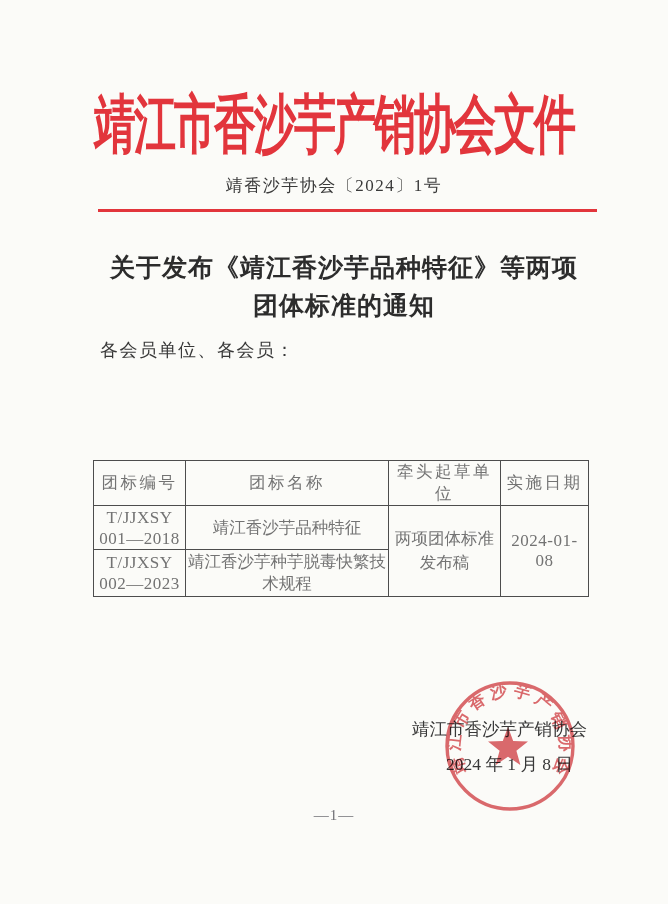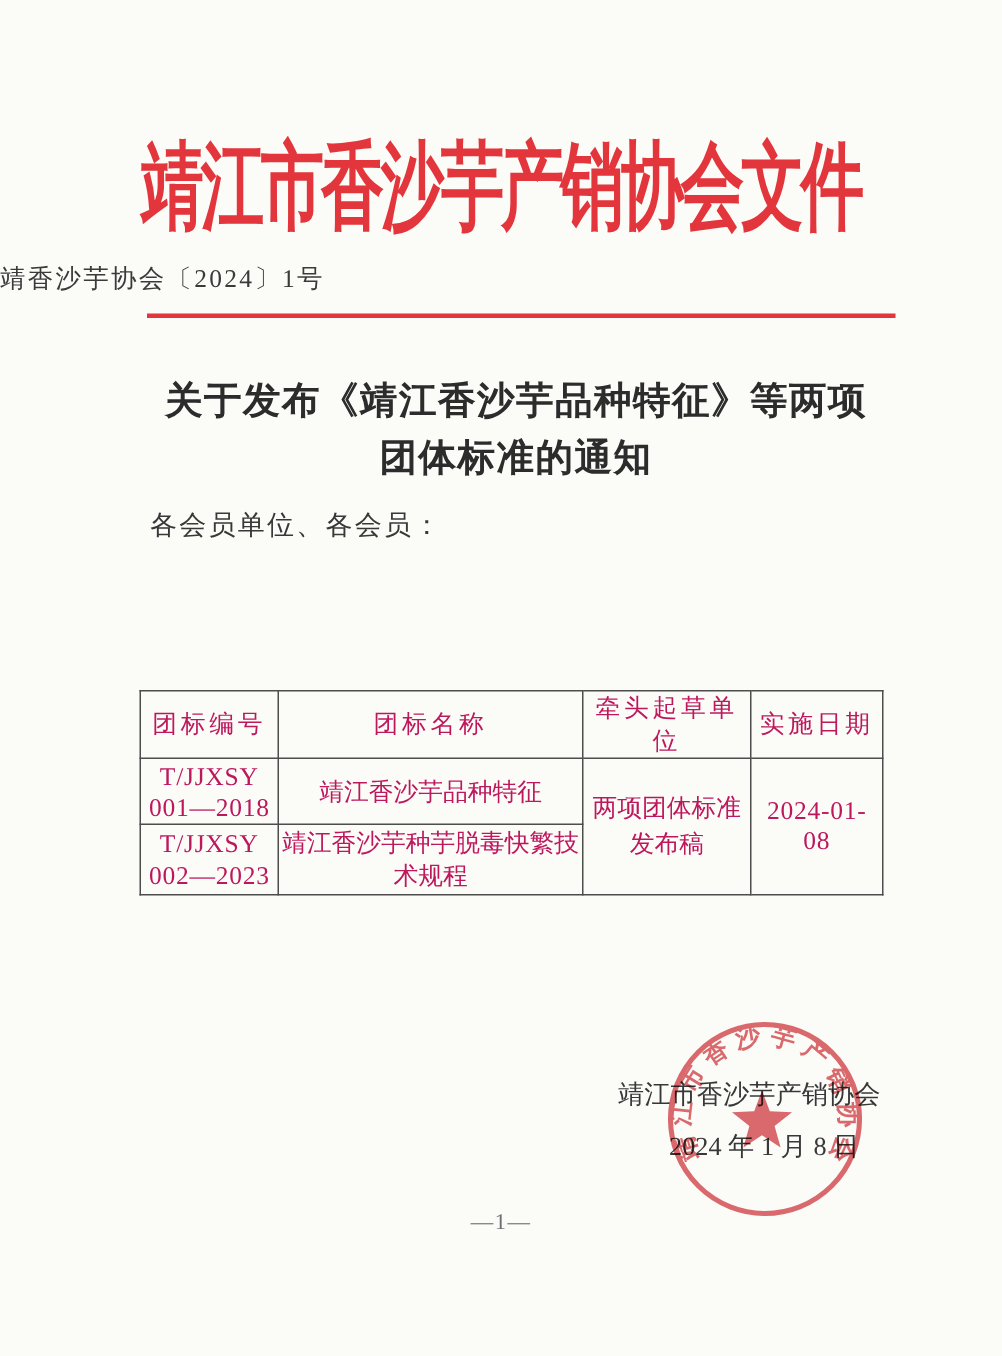--- a/index.html
+++ b/index.html
@@ -23,21 +23,21 @@
     text-align:center;
     font-size:42px;font-weight:bold;
     letter-spacing:-2px;
     color:var(--accent);
     transform:scaleY(1.52);
     transform-origin:center top;
     white-space:nowrap;
   }
   .doc-number{
     position:absolute;top:174px;left:0;width:668px;
-    text-align:left;
+    text-align:center;
     font-size:17px;letter-spacing:1.5px;color:#3a3a3a;
   }
   .red-line{
     position:absolute;top:209px;left:98px;width:499px;height:2.5px;
     background:var(--accent);
   }
   .notice-title{
     position:absolute;top:249px;left:10px;width:668px;
     text-align:center;
     font-size:25px;font-weight:bold;line-height:37.5px;
@@ -50,21 +50,21 @@
   .body-text{
     position:absolute;top:372px;left:100px;width:482px;
     font-size:17.5px;letter-spacing:0.35px;line-height:31.8px;
     color:#3a3a3a;
   }
   .body-line{white-space:nowrap;}
   .body-line.indent{text-indent:36px;}
   table.std{
     position:absolute;top:460px;left:93px;width:495px;
     border-collapse:collapse;table-layout:fixed;
-    color:#be185d;
+    color:#737373;
   }
   table.std th,table.std td{
     border:1.6px solid #4d4d4d;
     text-align:center;vertical-align:middle;
     padding:0 2px;
     font-weight:normal;
   }
   table.std th{
     font-size:16.5px;letter-spacing:2.5px;height:30px;
   }

